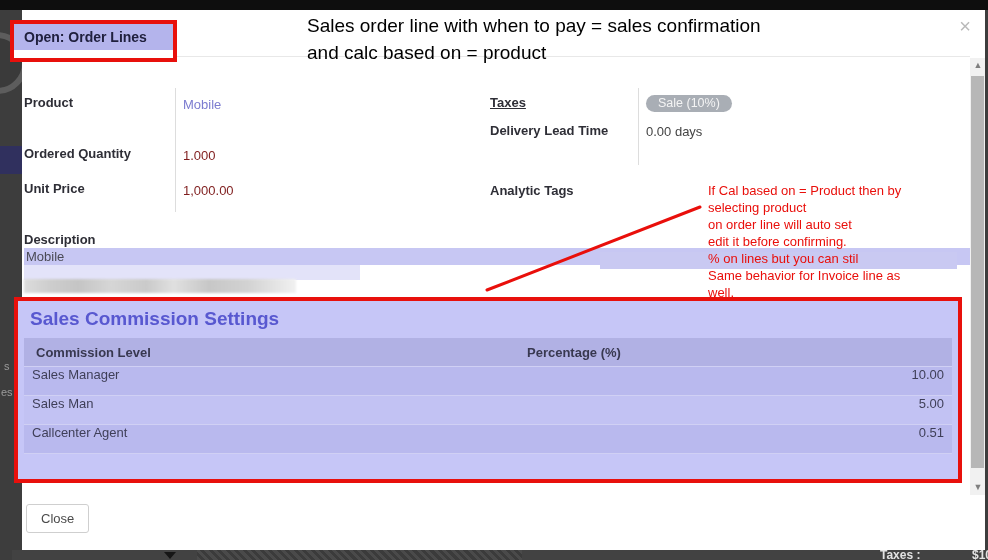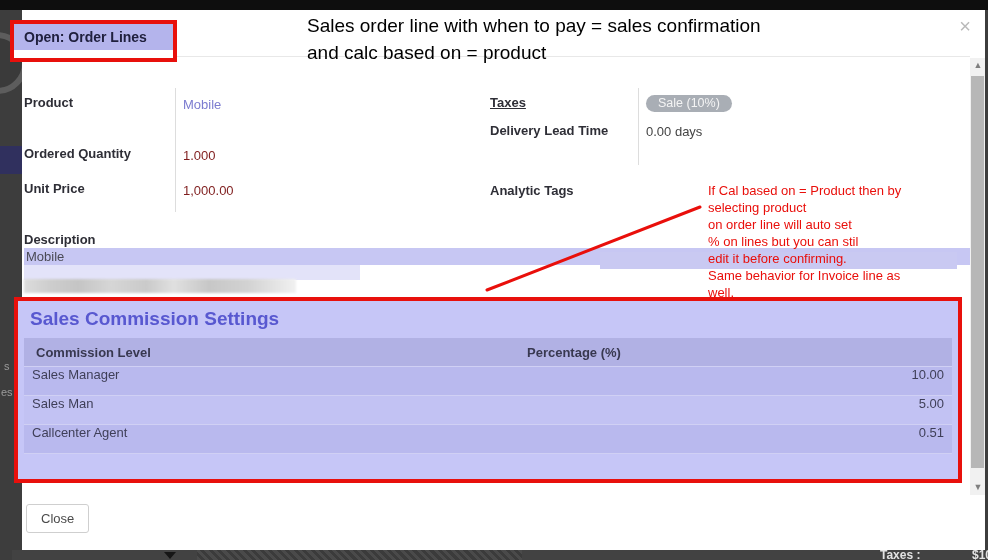--- a/index.html
+++ b/index.html
@@ -118,22 +118,22 @@
   <div class="flabel" style="left:24px; top:232px;">Description</div>
   <div class="desc-row1">Mobile</div>
   <div class="desc-row2"></div>
   <div class="desc-row3"></div>
 
   <div class="hl-band"></div>
   <div class="anno-side">
     <div>If Cal based on = Product then by</div>
     <div>selecting product</div>
     <div>on order line will auto set</div>
+    <div>edit it before confirming.</div>
     <div>% on lines but you can stil</div>
-    <div>edit it before confirming.</div>
     <div>Same behavior for Invoice line as</div>
     <div>well.</div>
   </div>
   <svg class="red-line" width="230" height="100">
     <line x1="7" y1="90" x2="220" y2="7" stroke="#e90f0b" stroke-width="3" stroke-linecap="round"></line>
   </svg>
 
   <div class="comm-box">
     <div class="comm-title">Sales Commission Settings</div>
     <div class="ctable">

